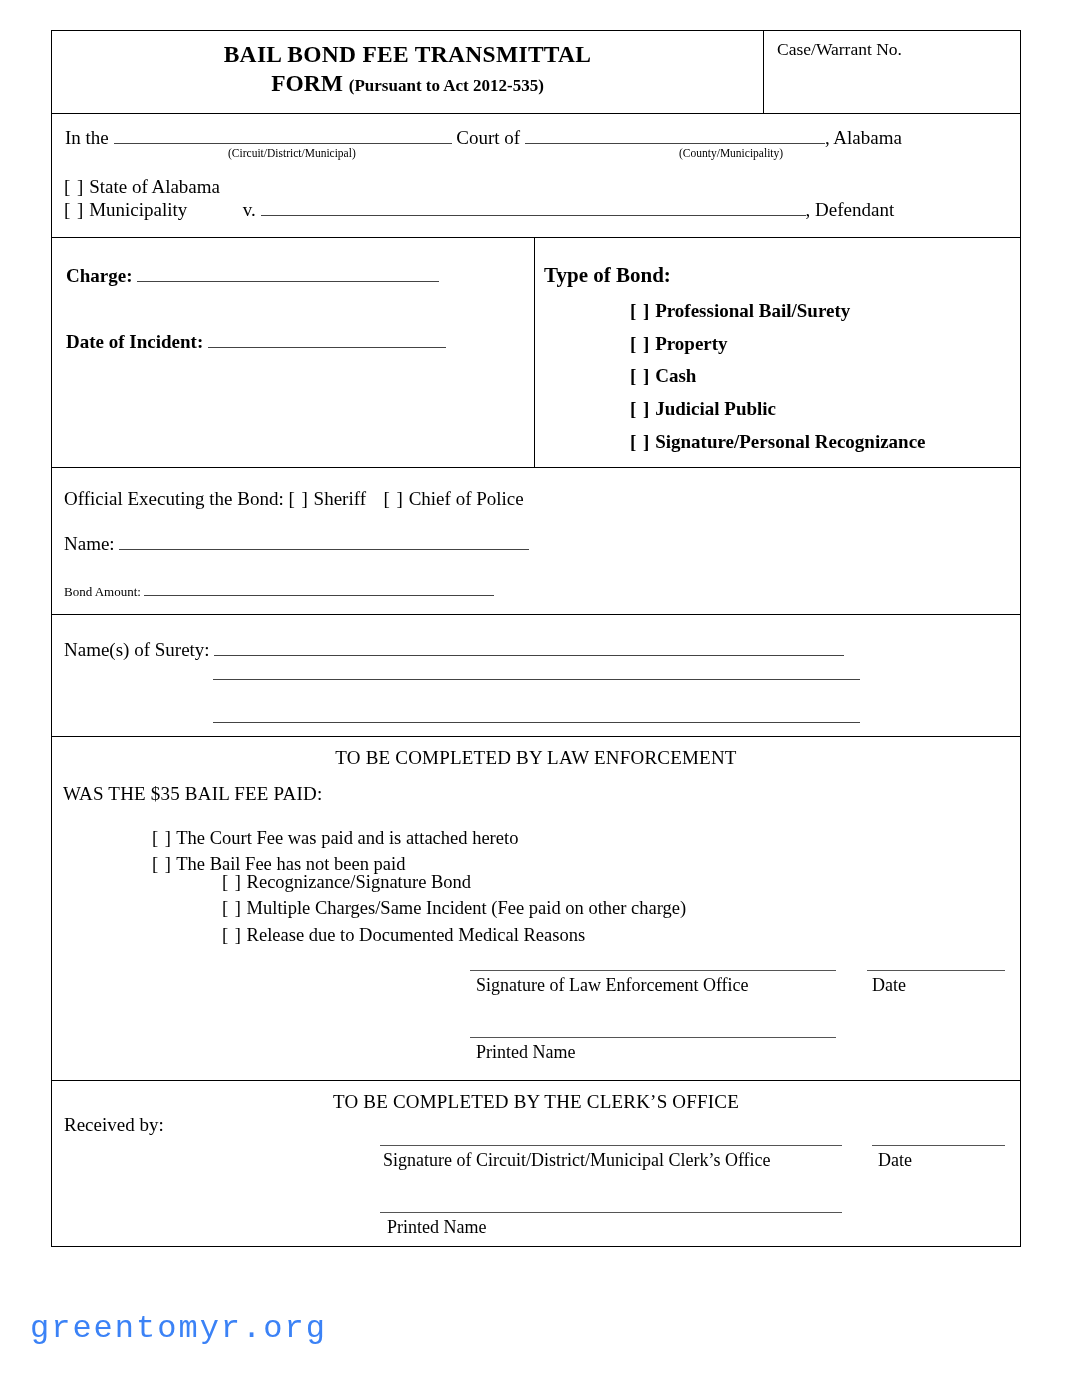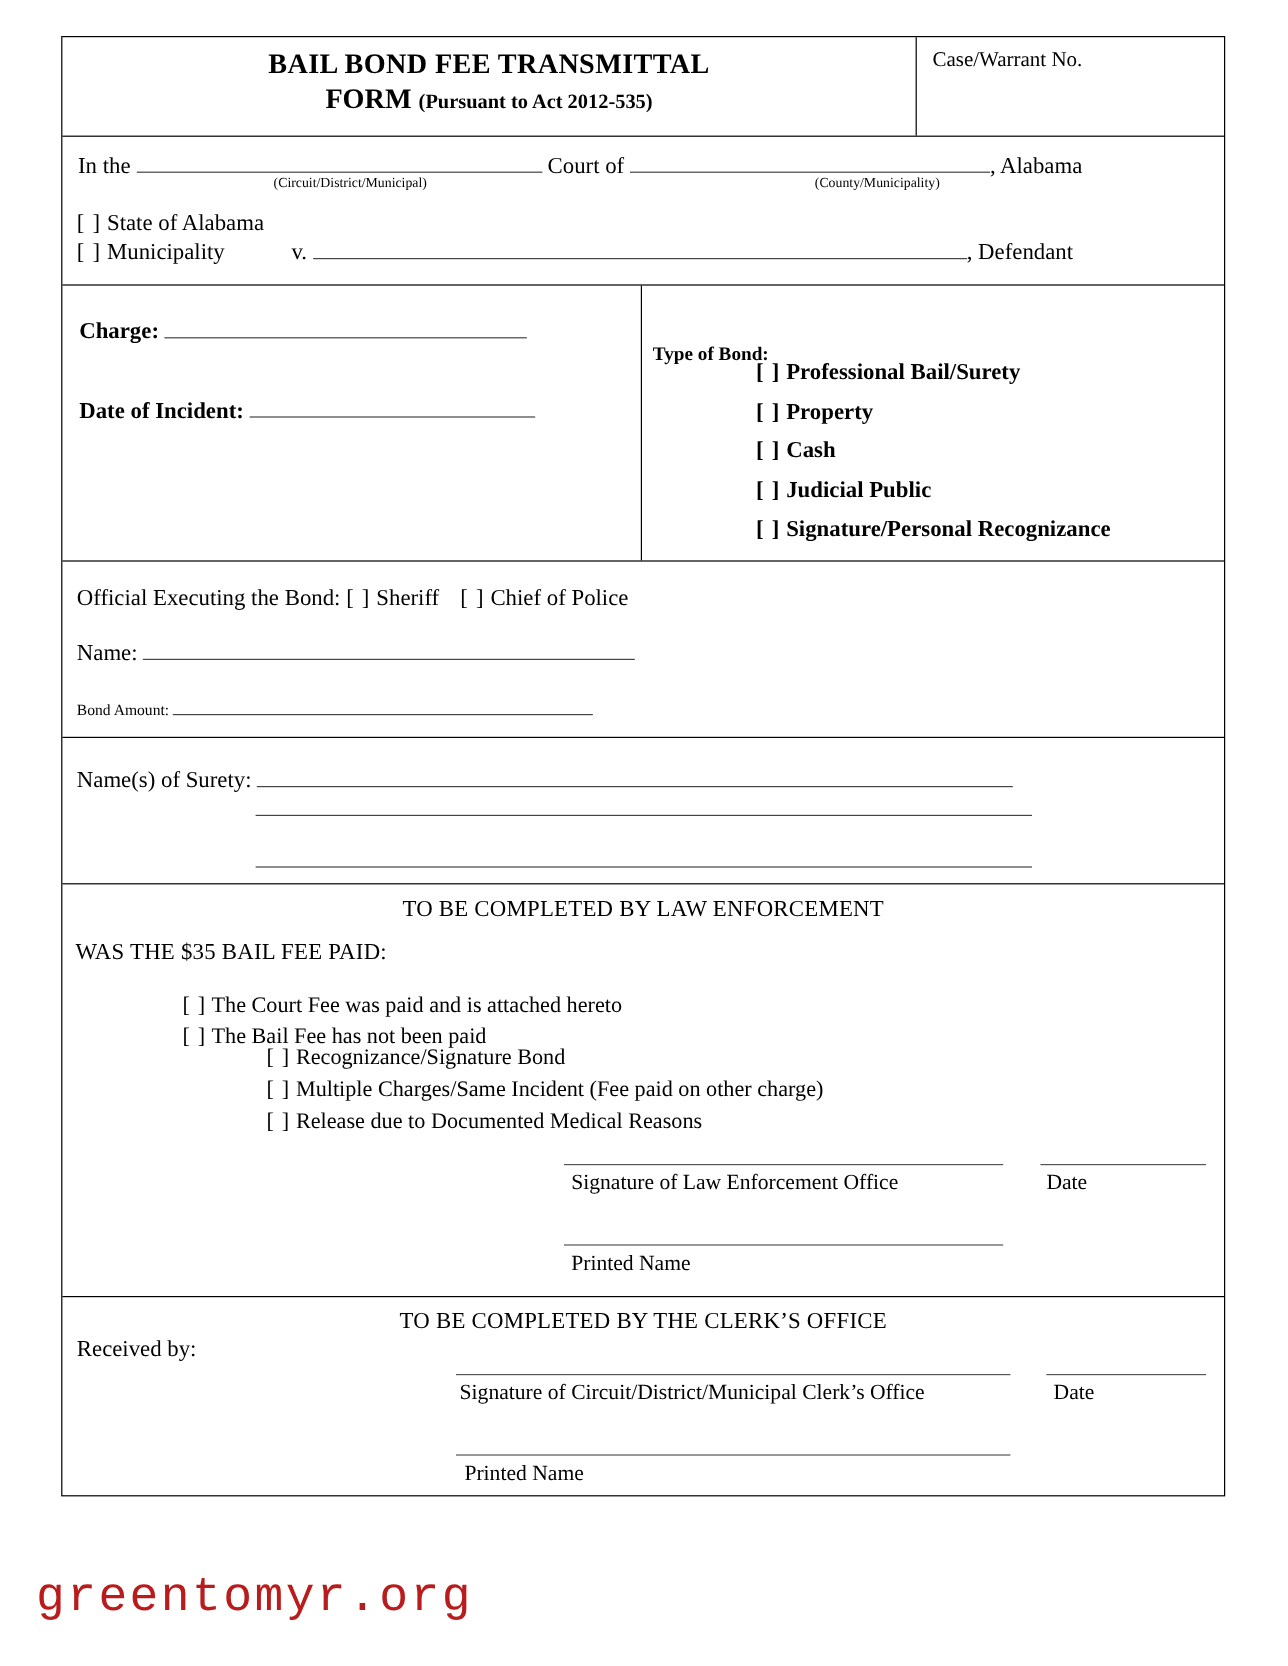--- a/index.html
+++ b/index.html
@@ -109,21 +109,21 @@
     position: relative;
     padding: 0;
   }
   .cell-bond {
     flex: 1;
     box-sizing: border-box;
     position: relative;
   }
   .fld-charge { position: absolute; left: 14px; top: 26px; font-size: 19px; white-space: nowrap; }
   .fld-date   { position: absolute; left: 14px; top: 92px; font-size: 19px; white-space: nowrap; }
-  .bond-title { position: absolute; left: 9px; top: 25px; font-size: 16px; margin-top: 24px; }
+  .bond-title { position: absolute; left: 9px; top: 25px; font-size: 21px; }
   .bond-list  { position: absolute; left: 95px; top: 57px; font-size: 19px; }
   .bond-list li { list-style: none; line-height: 1.72; white-space: nowrap; }
   .bond-list ul { margin: 0; padding: 0; }
   .chk { letter-spacing: 1px; }
 
   
   .band-official { height: 146px; position: relative; }
   .off-title { position: absolute; left: 12px; top: 20px; font-size: 19px; white-space: nowrap; }
   .off-name  { position: absolute; left: 12px; top: 64px; font-size: 19px; white-space: nowrap; }
   .off-amt   { position: absolute; left: 12px; top: 110px; font-size: 13px; white-space: nowrap; }
@@ -153,22 +153,22 @@
   
   .band-clerk { height: 165px; position: relative; }
   .clk-recv { position: absolute; left: 12px; top: 33px; font-size: 19px; white-space: nowrap; }
 
   
   .watermark {
     position: absolute;
     left: 30px;
     top: 1310px;
     font-family: "Liberation Mono", "DejaVu Sans Mono", monospace;
-    font-size: 40px;
-    color: #b91c1c;
+    font-size: 32px;
+    color: #3b82f6;
     letter-spacing: 2px;
     white-space: nowrap;
   }
 </style>
 </head>
 <body>
 
 <div class="page">
 
   <div class="form-frame">

